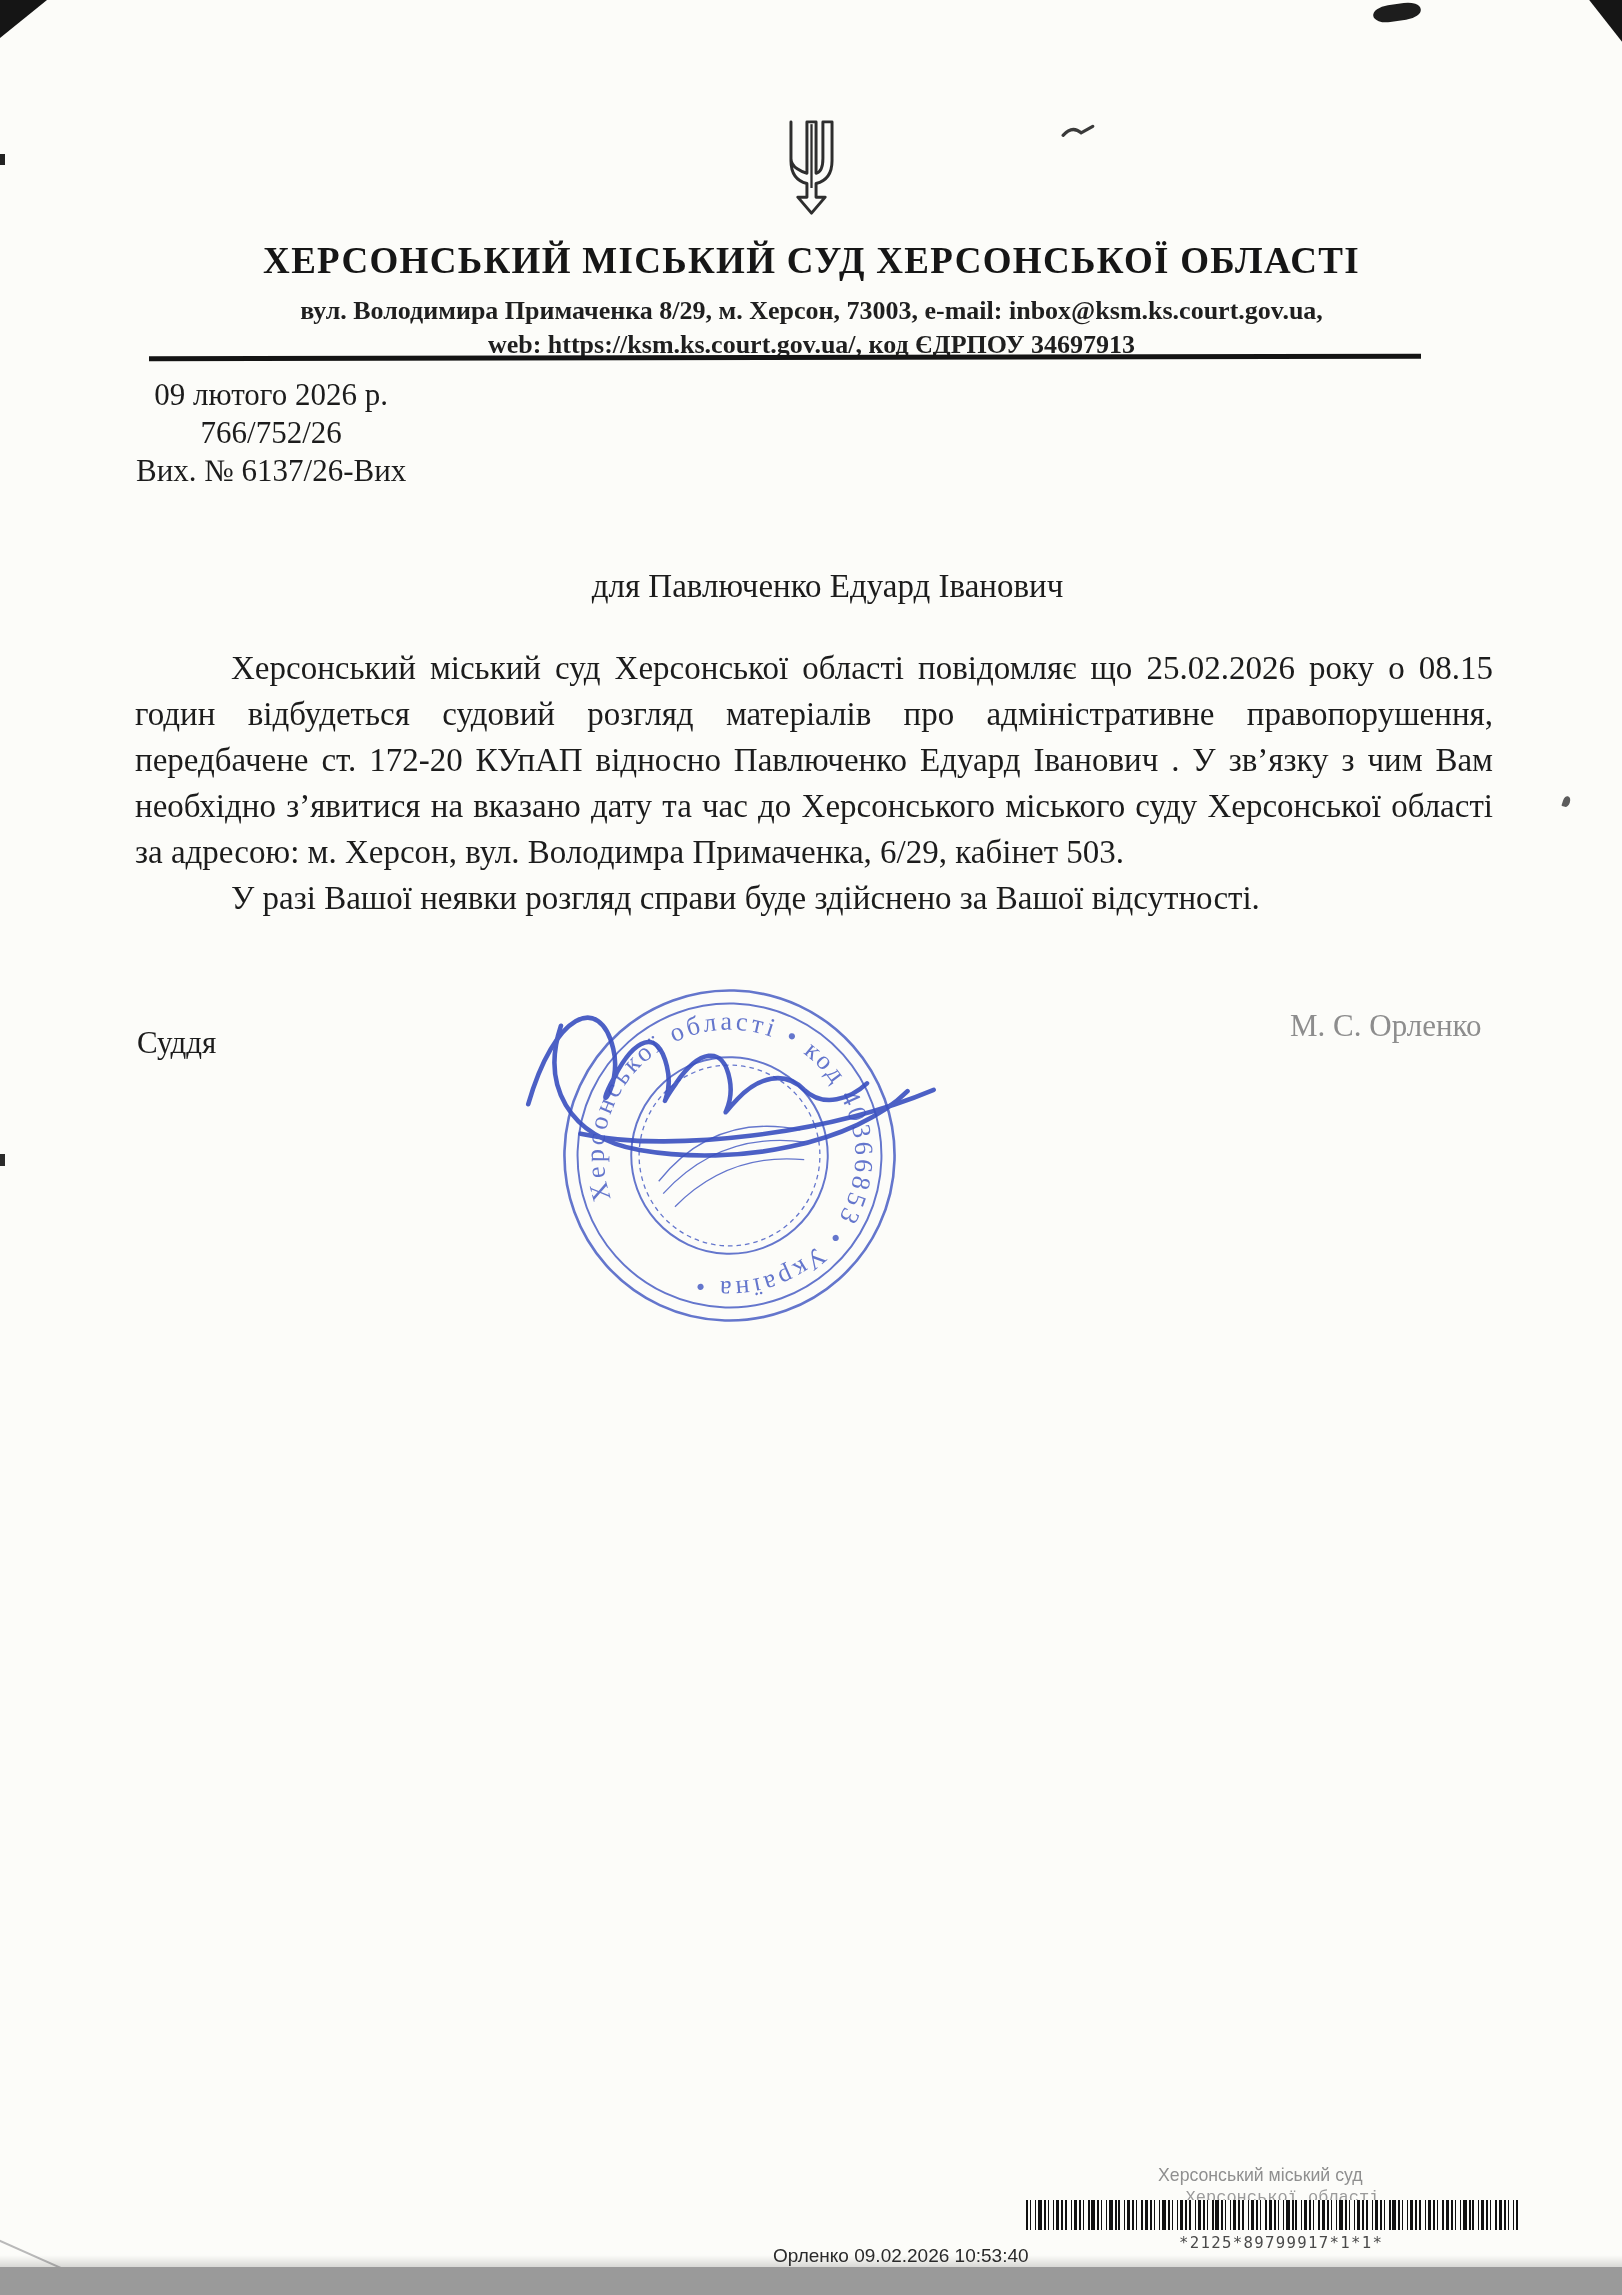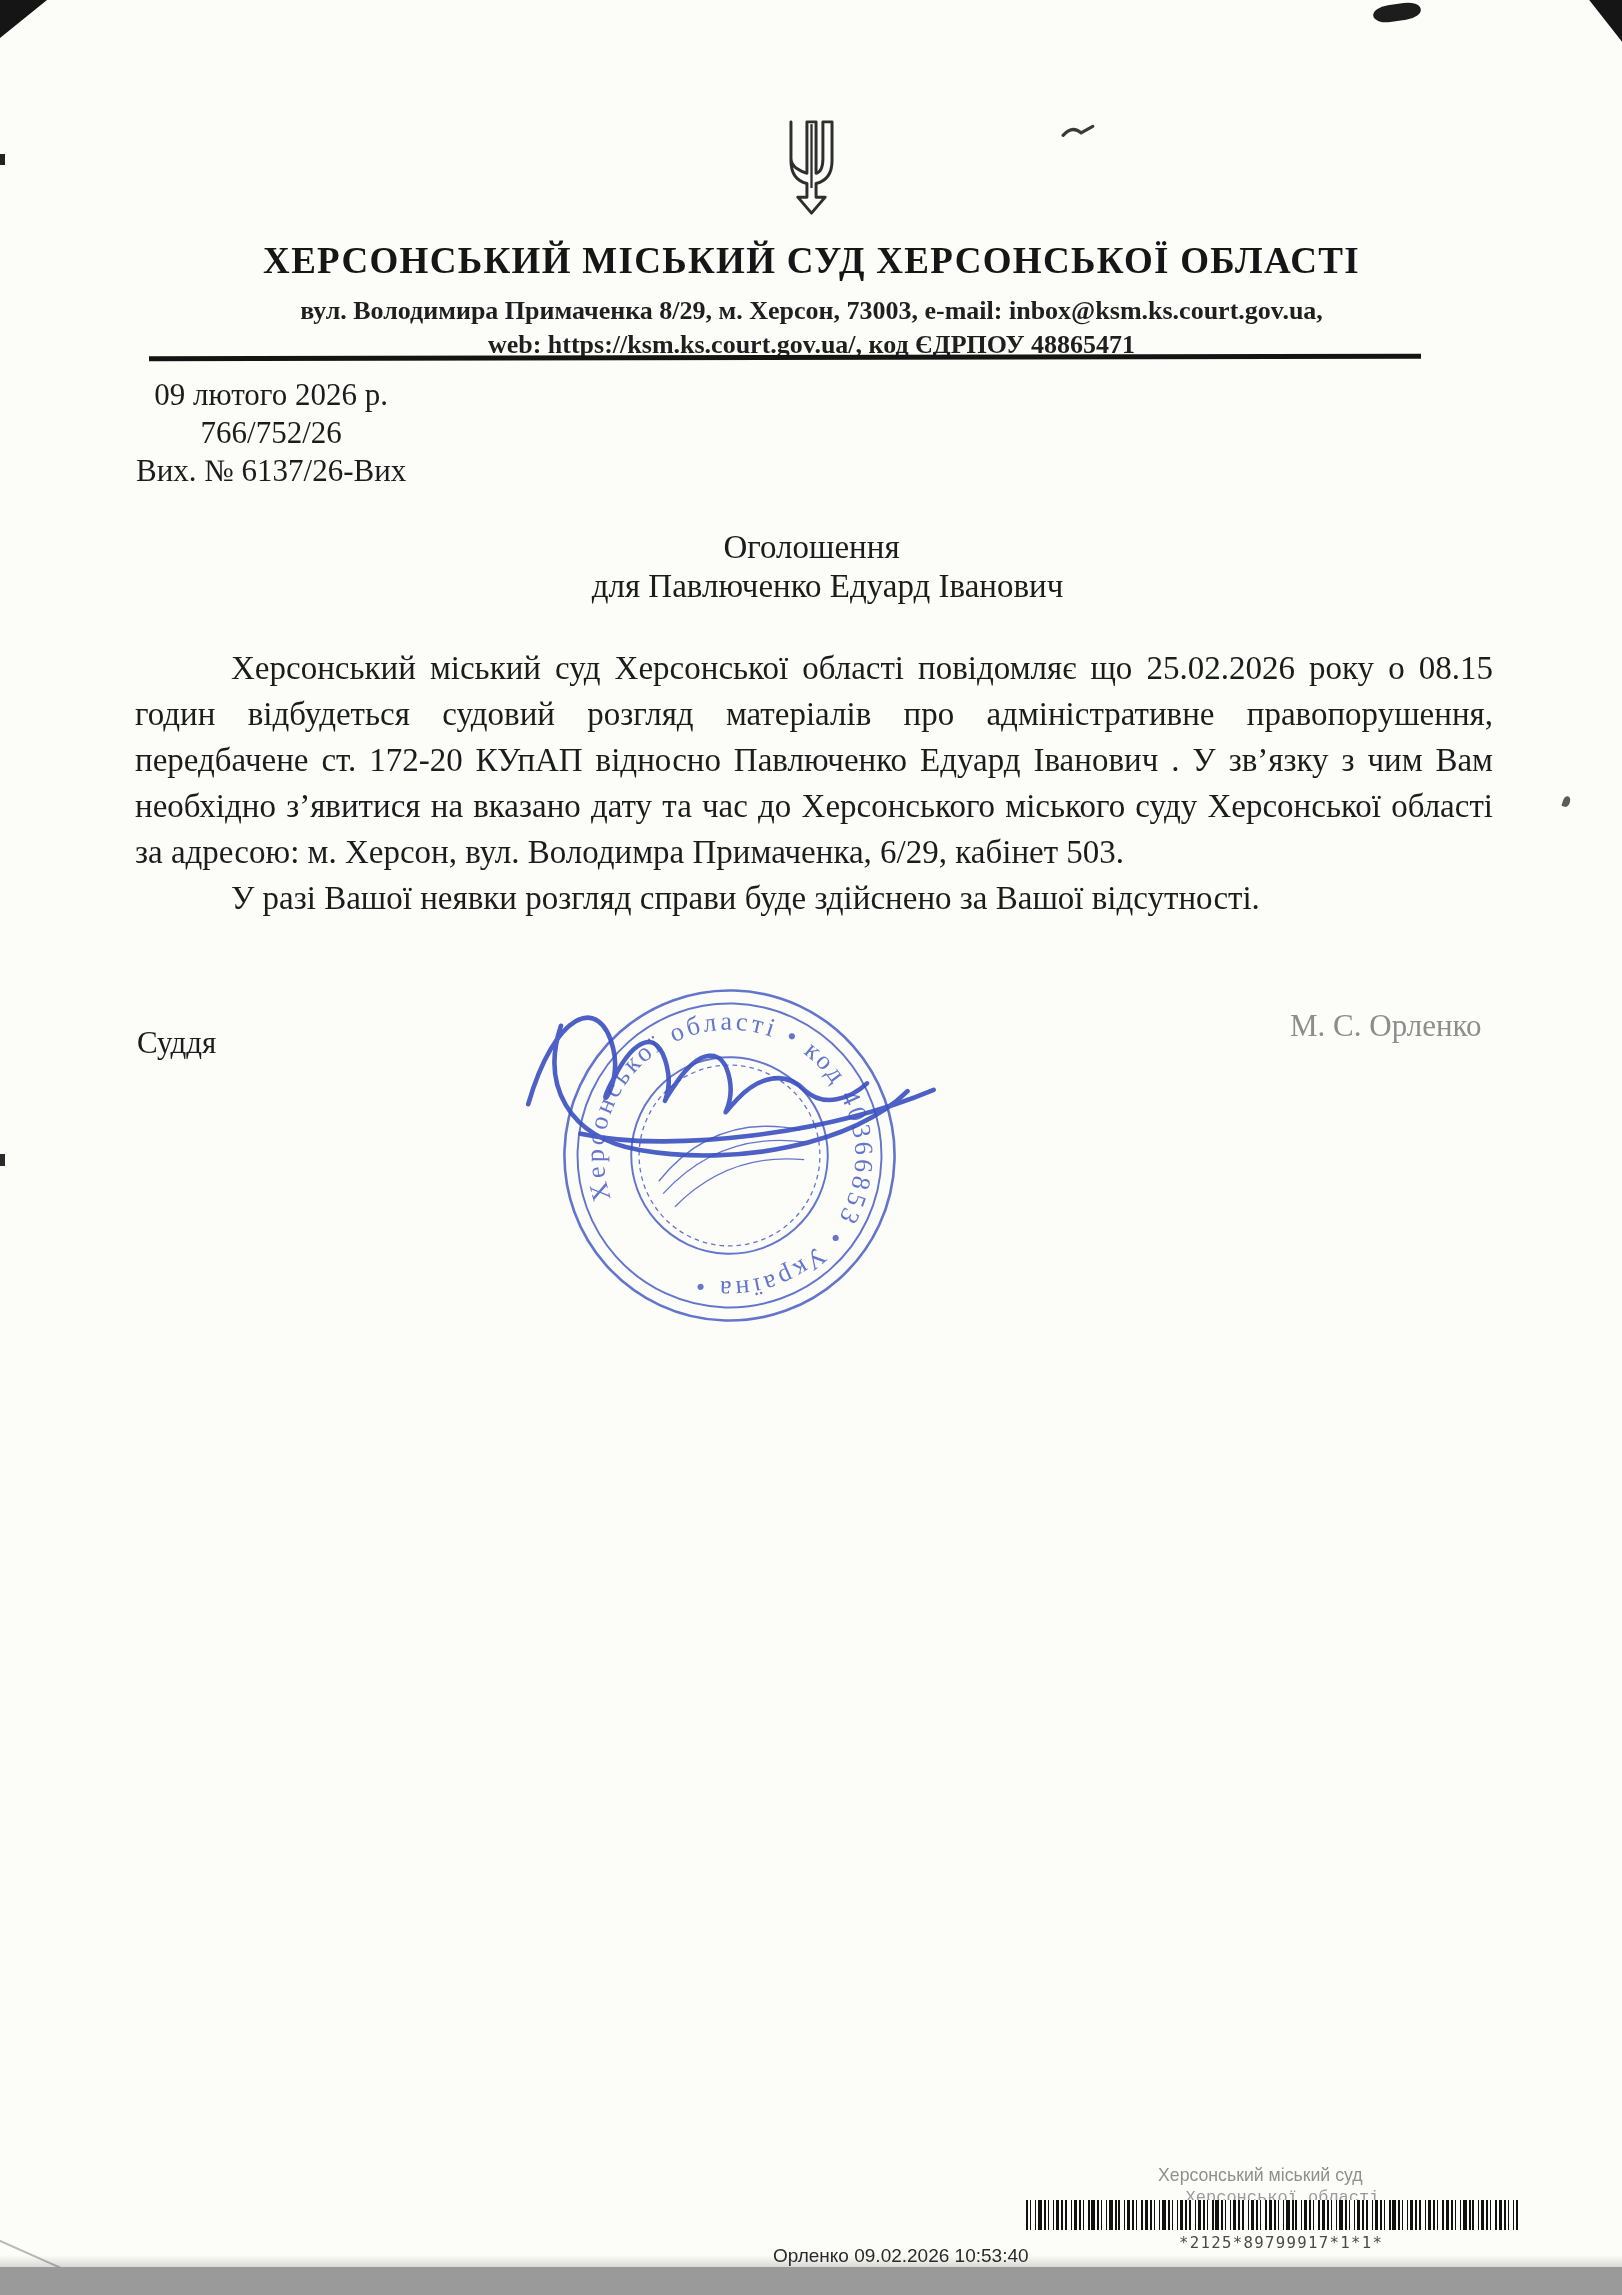--- a/index.html
+++ b/index.html
@@ -80,30 +80,29 @@
     <path d="M6,30 q14,-16 28,-4 l18,-10" fill="none" stroke="#3a3a3a" stroke-width="5" stroke-linecap="round"></path>
   </svg>
 
   <svg class="emblem" width="73" height="105" viewBox="0 0 64 92">
     <path d="M14,6 v34 c0,12 6,18 14,20 v12 h-8 l12,14 l12,-14 h-8 v-12 c8,-2 14,-8 14,-20 v-34 h-8 v32 c0,8 -2,12 -6,13 v-45 h-8 v45 c-4,-1 -14,-5 -14,-13 v-32 z" fill="none" stroke="#2e2e2e" stroke-width="2.6" stroke-linejoin="round"></path>
     <path d="M32,8 v56" fill="none" stroke="#2e2e2e" stroke-width="2"></path>
   </svg>
 
   <div class="court-name">ХЕРСОНСЬКИЙ МІСЬКИЙ СУД ХЕРСОНСЬКОЇ ОБЛАСТІ</div>
   <div class="addr-line addr-1">вул. Володимира Примаченка  8/29, м. Херсон, 73003, e-mail: inbox@ksm.ks.court.gov.ua,</div>
-  <div class="addr-line addr-2">web: https://ksm.ks.court.gov.ua/, код ЄДРПОУ 48865471</div>
+  <div class="addr-line addr-2">web: https://ksm.ks.court.gov.ua/, код ЄДРПОУ 34697913</div>
   <div class="rule"></div>
 
   <div class="meta">
     <div>09 лютого 2026 р.</div>
     <div>766/752/26</div>
     <div>Вих. № 6137/26-Вих</div>
   </div>
 
-  <div class="doc-title">Оголошення</div>
   <div class="doc-addressee">для Павлюченко Едуард Іванович</div>
 
   <div class="body-text">
     <p>Херсонський міський суд Херсонської області повідомляє що 25.02.2026 року о 08.15 годин відбудеться судовий розгляд матеріалів про адміністративне правопорушення, передбачене ст.  172-20 КУпАП  відносно Павлюченко Едуард Іванович . У зв’язку з чим Вам необхідно з’явитися на вказано дату та час до Херсонського міського суду Херсонської області за адресою: м. Херсон, вул. Володимра Примаченка, 6/29, кабінет 503.</p>
     <p>У разі Вашої неявки розгляд справи буде здійснено за Вашої відсутності.</p>
   </div>
 
   <div class="judge-label">Суддя</div>
   <div class="judge-name">М. С. Орленко</div>
 

